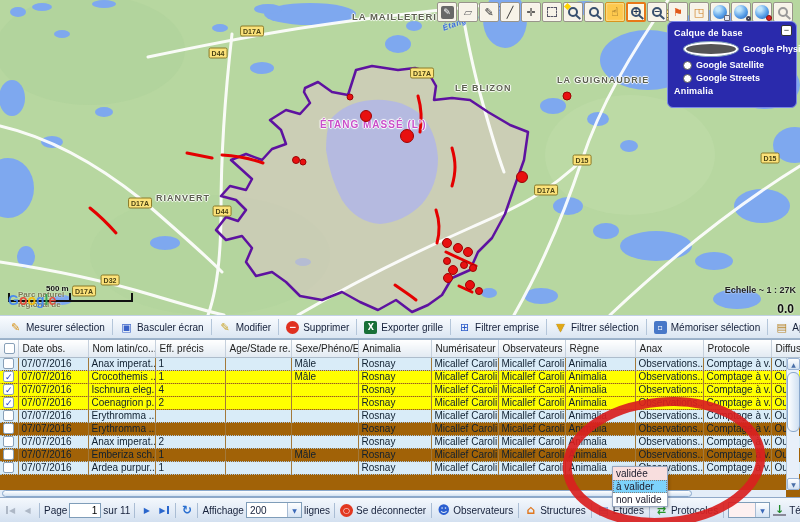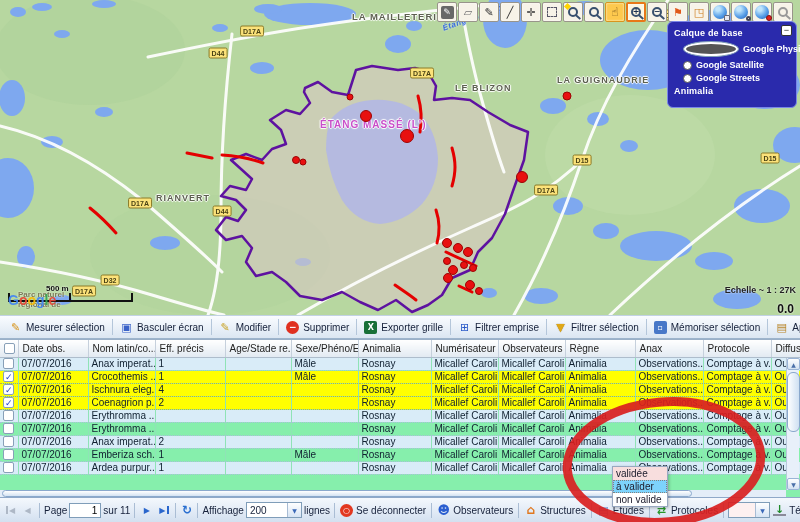--- a/index.html
+++ b/index.html
@@ -78,21 +78,21 @@
   .ic-measure { color:#d8951e; } .ic-screen { color:#3a62c8; } .ic-edit { color:#caa52a; }
   .ic-del { background:#e03020; color:#fff; border-radius:50%; font-size:9px; font-weight:bold; }
   .ic-excel { background:#187038; color:#fff; font-size:8px; font-weight:bold; border-radius:2px; }
   .ic-extent { color:#2858c8; }
   .ic-filter { color:#e0a818; text-shadow:0 0 1px #806000; }
   .ic-save { background:#4878c8; color:#fff; border-radius:2px; font-size:8px; }
   .ic-apply { color:#b8862a; }
   .tsep { width:1px; height:16px; background:#b4c6da; margin:0 3px; flex:none; }
 
   
-  #grid { position:absolute; top:339px; left:0; width:800px; height:158px; background:#86efac; overflow:hidden; border-top:1px solid #9ab0c8; }
+  #grid { position:absolute; top:339px; left:0; width:800px; height:158px; background:#a16207; overflow:hidden; border-top:1px solid #9ab0c8; }
   #grid table { border-collapse:collapse; table-layout:fixed; width:827px; }
   #grid th { height:17px; background:linear-gradient(#ffffff,#e2eaf2); border-right:1px solid #c6d0dc; border-bottom:1px solid #aebdcc;
              font-weight:normal; font-size:10px; text-align:left; padding:0 4px; color:#222; white-space:nowrap; overflow:hidden; }
   #grid td { height:13px; font-size:10px; padding:0 3px; white-space:nowrap; overflow:hidden; border-bottom:1px dotted #a8c2d8;
              border-right:1px solid rgba(170,190,210,.25); color:#102030; }
   #grid tr.zeb td { background:#d9ecf8; }
   #grid tr.hl td { background:#ffff00; border-bottom-color:#cdb428; }
   .cb { width:11px; height:11px; border:1px solid #88a0b8; background:#fff; border-radius:2px; font-size:9px; line-height:10px;
         text-align:center; color:#2143c8; margin:0 auto; cursor:pointer; font-family:"DejaVu Sans",sans-serif; }
   .cb.on::before { content:"✓"; font-weight:bold; }

